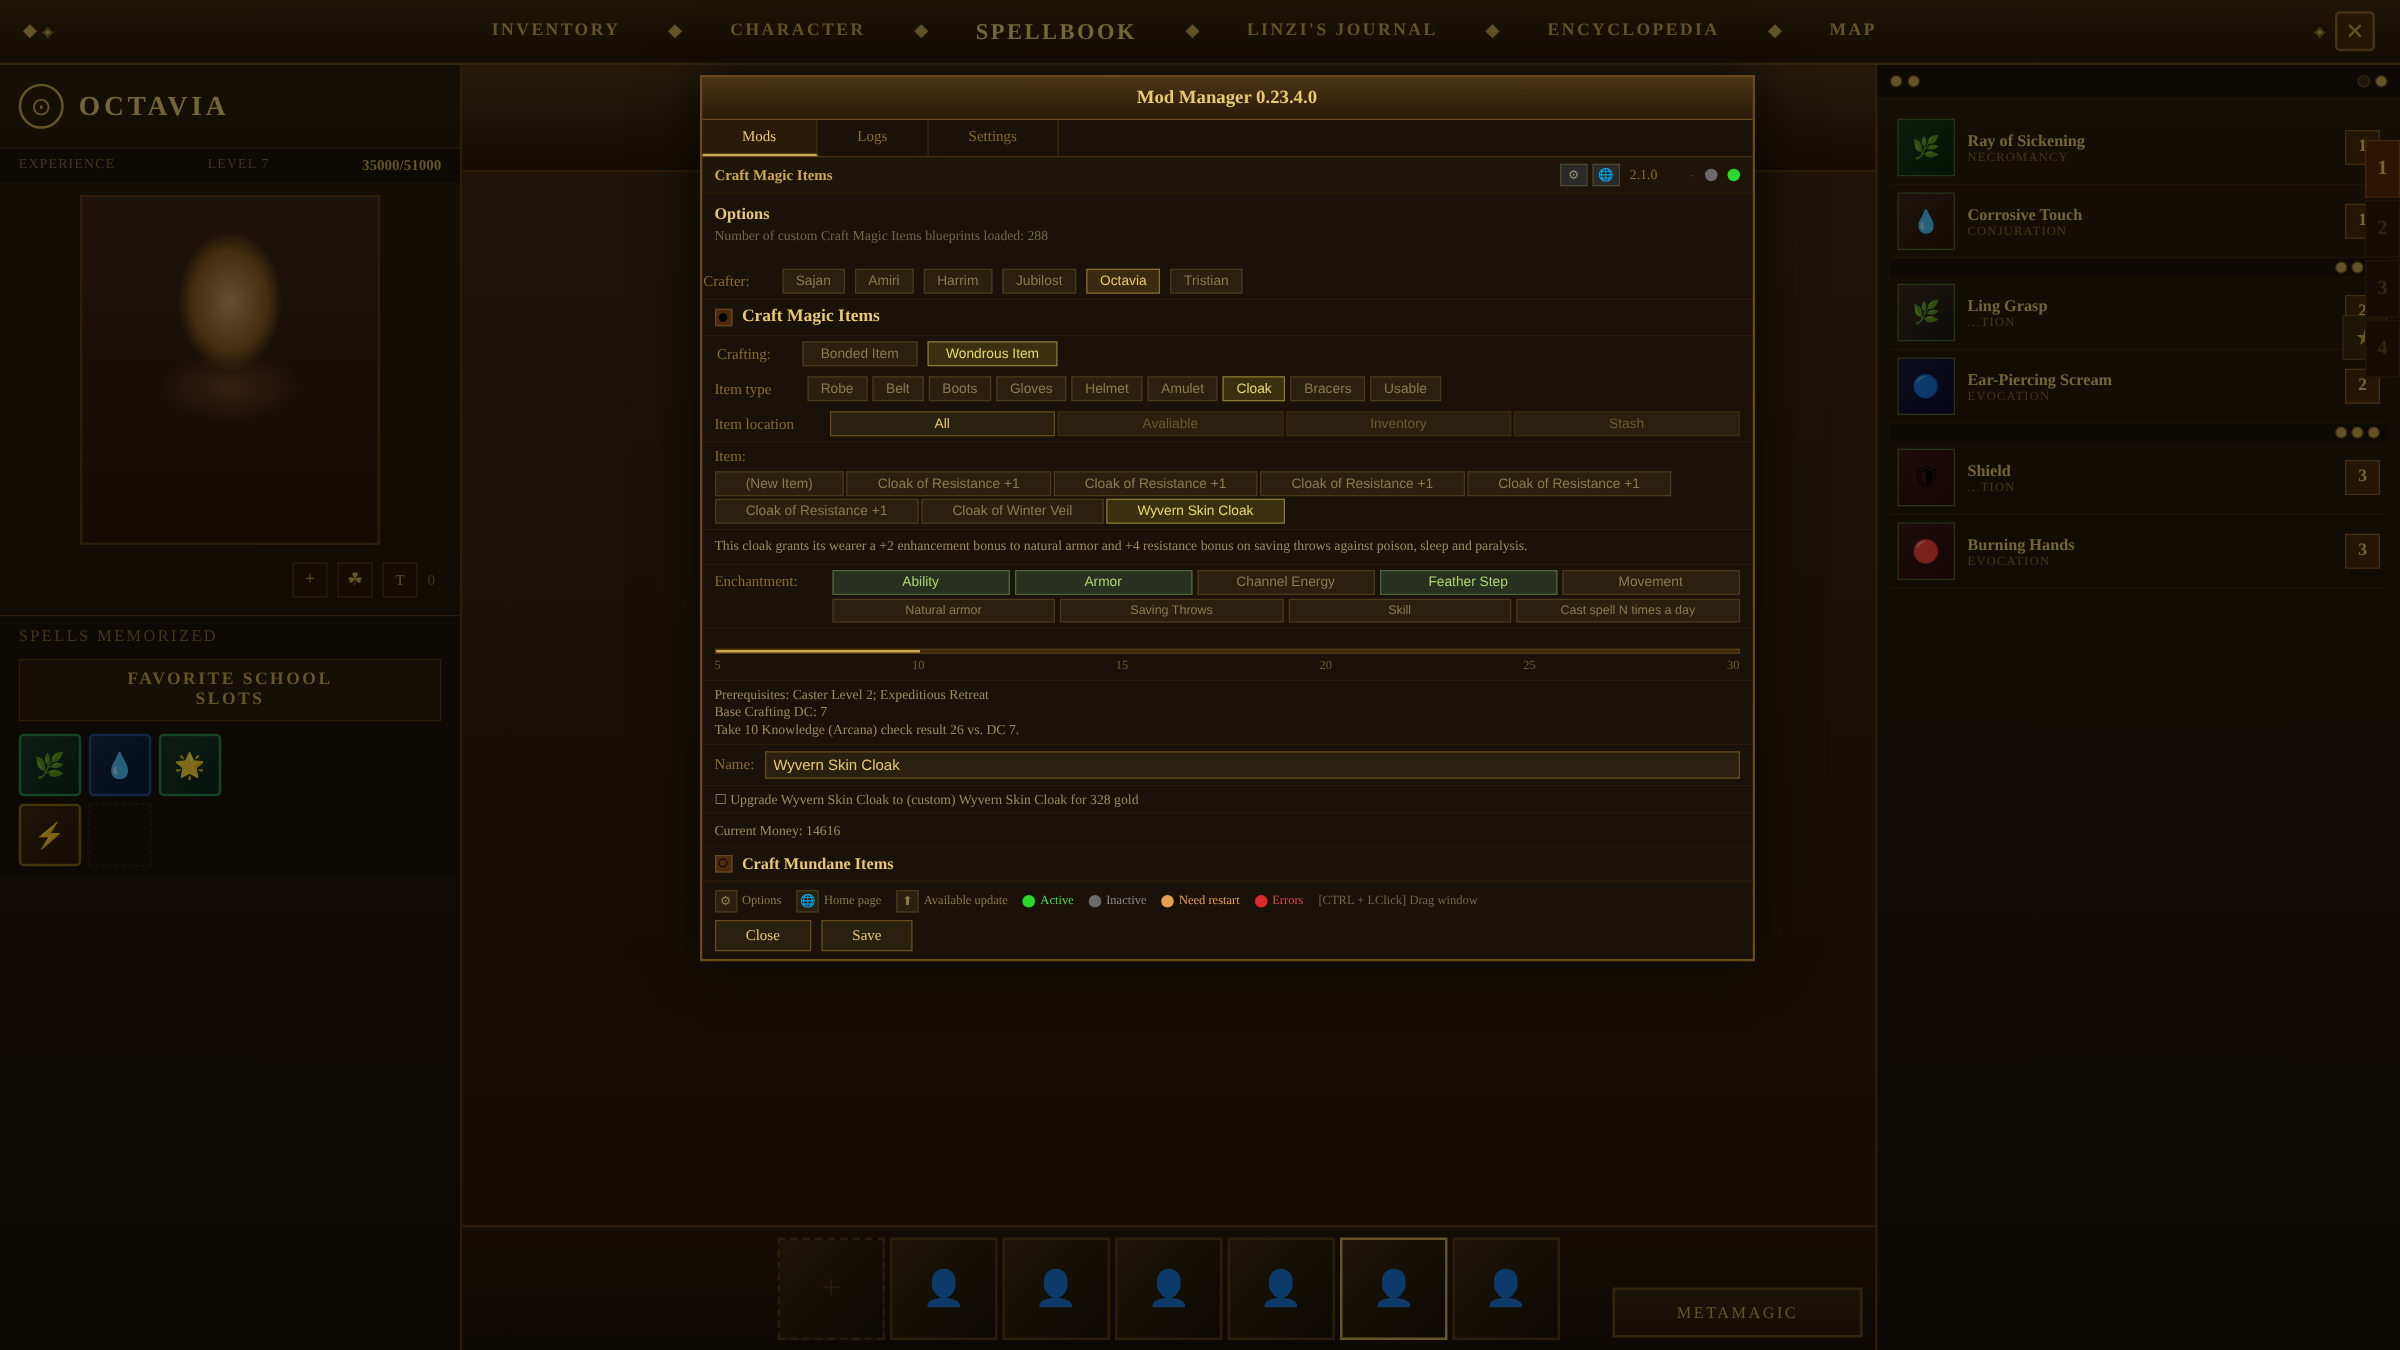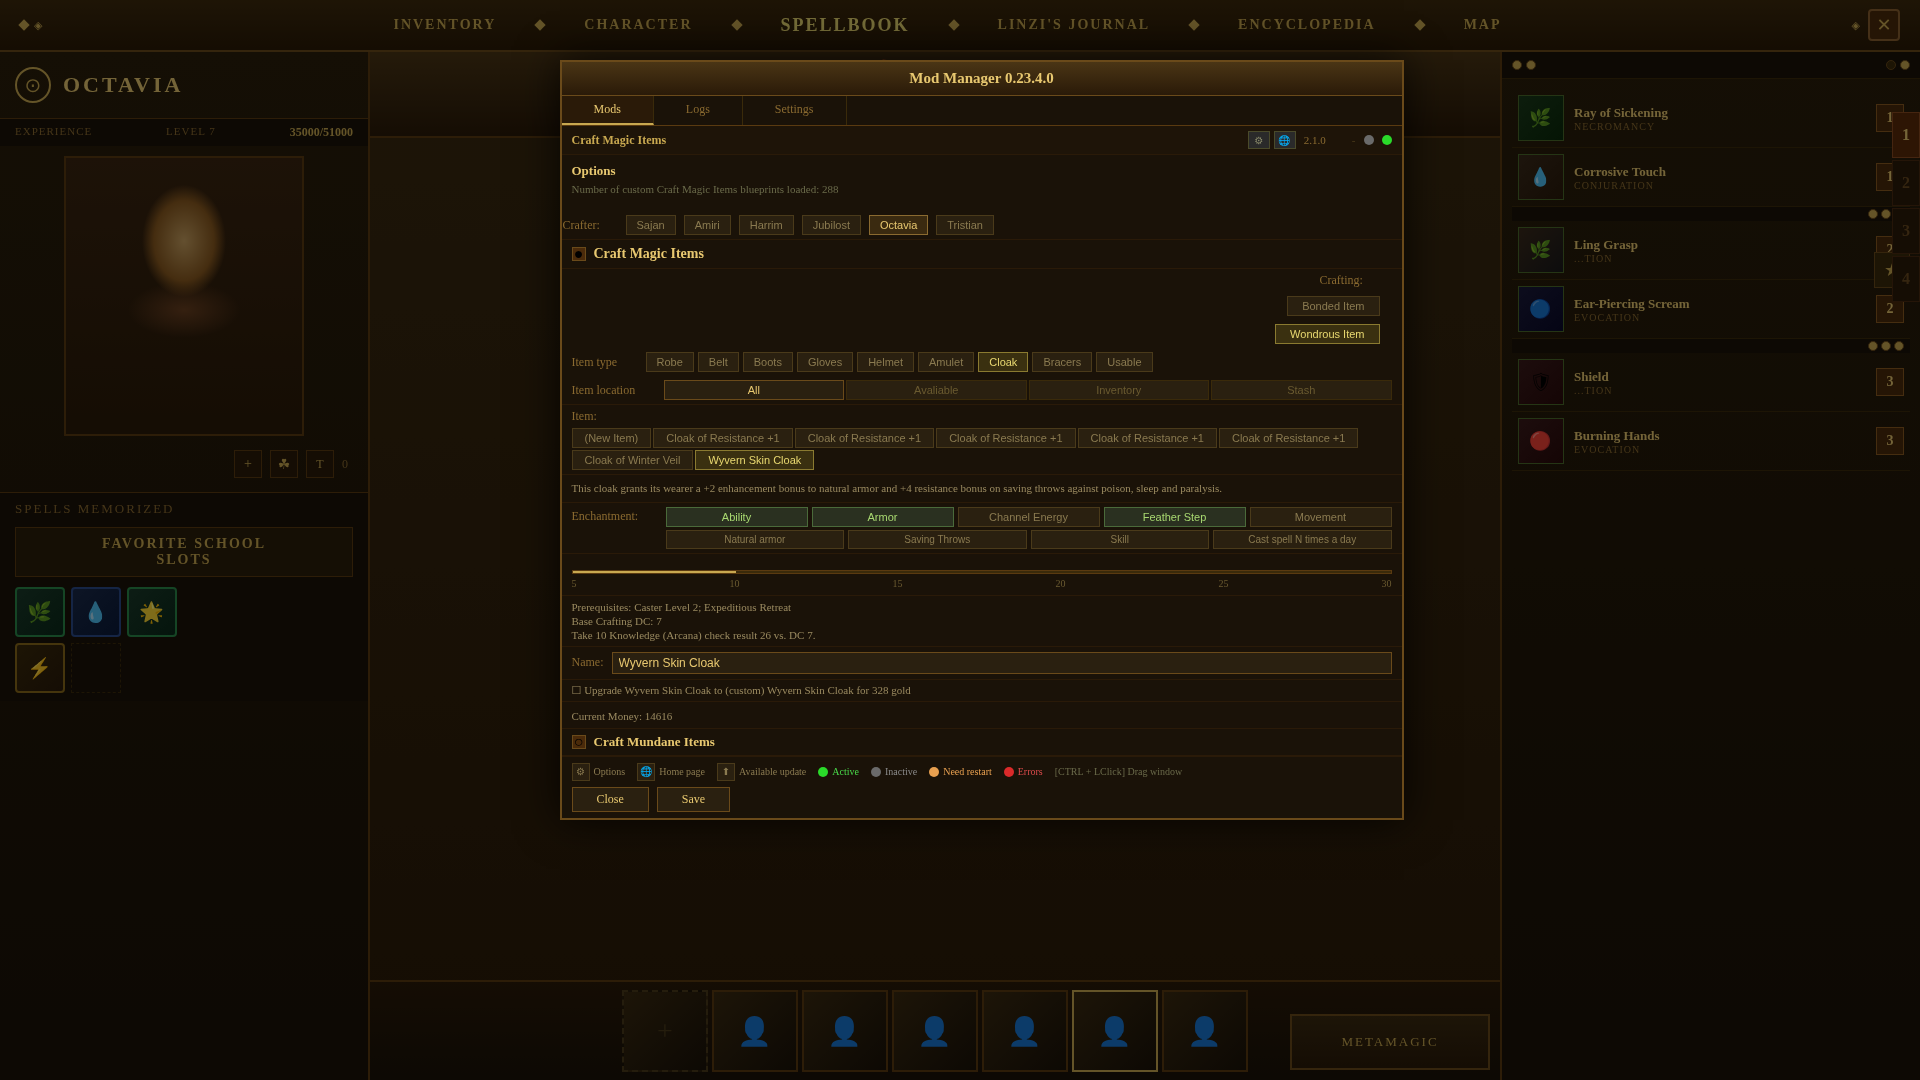--- a/index.html
+++ b/index.html
@@ -356,21 +356,21 @@
     .party-add {
       border: 2px dashed #4a3a1a;
       color: #4a3a1a;
       font-size: 28px;
     }
     .metamagic-btn {
       position: absolute;
       bottom: 10px;
       right: 430px;
       width: 200px;
-      height: 56px;
+      height: 40px;
       background: linear-gradient(180deg, #3a2a10 0%, #2a1a08 100%);
       border: 2px solid #6a4a1a;
       color: #c8a850;
       font-size: 13px;
       letter-spacing: 2px;
       text-transform: uppercase;
       display: flex;
       align-items: center;
       justify-content: center;
       cursor: pointer;
@@ -534,25 +534,24 @@
     }
     .craft-title {
       color: #e8c870;
       font-size: 14px;
       font-weight: bold;
     }
 
     
     .crafting-row {
       display: flex;
-      align-items: flex-end;
+      align-items: center;
       gap: 8px;
-      padding: 4px 22px;
-      background: #1a1208;
-      flex-direction: column;
+      padding: 4px 12px;
+      background: #1a1208;
     }
     .craft-label {
       color: #8a6a30;
       font-size: 12px;
       min-width: 60px;
     }
     .craft-btn {
       padding: 3px 14px;
       background: #2a2010;
       border: 1px solid #4a3a1a;
@@ -633,21 +632,21 @@
       color: #8a6a30;
       font-size: 12px;
       margin-bottom: 4px;
     }
     .item-grid {
       display: flex;
       flex-wrap: wrap;
       gap: 2px;
     }
     .item-cell {
-      padding: 3px 12px;
+      padding: 3px 24px;
       background: #2a2010;
       border: 1px solid #4a3a1a;
       color: #8a7a50;
       font-size: 11px;
       cursor: pointer;
       white-space: nowrap;
     }
     .item-cell.selected {
       background: #3a3010;
       border-color: #8a7a30;

